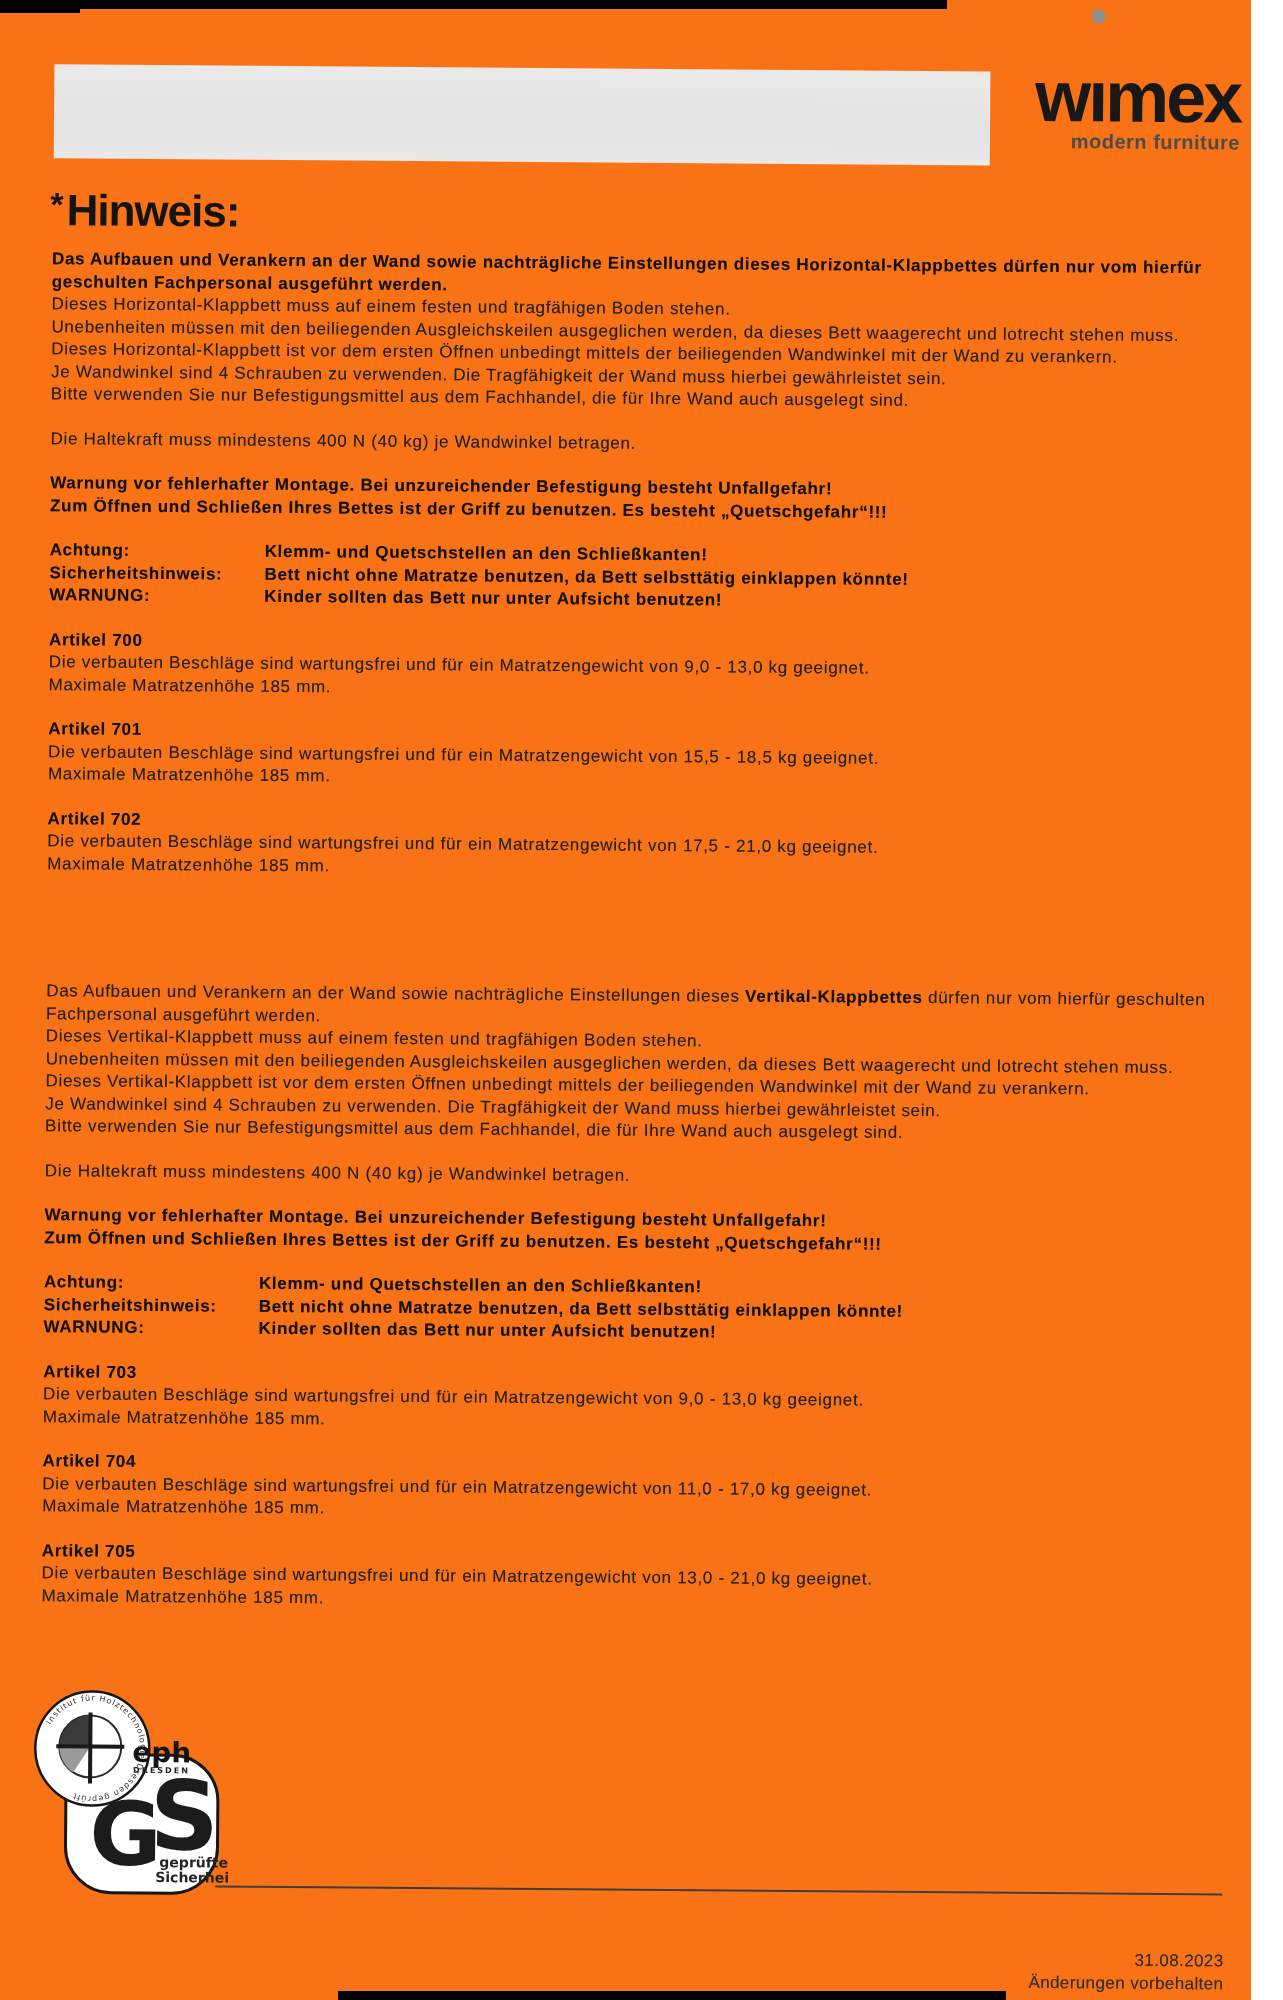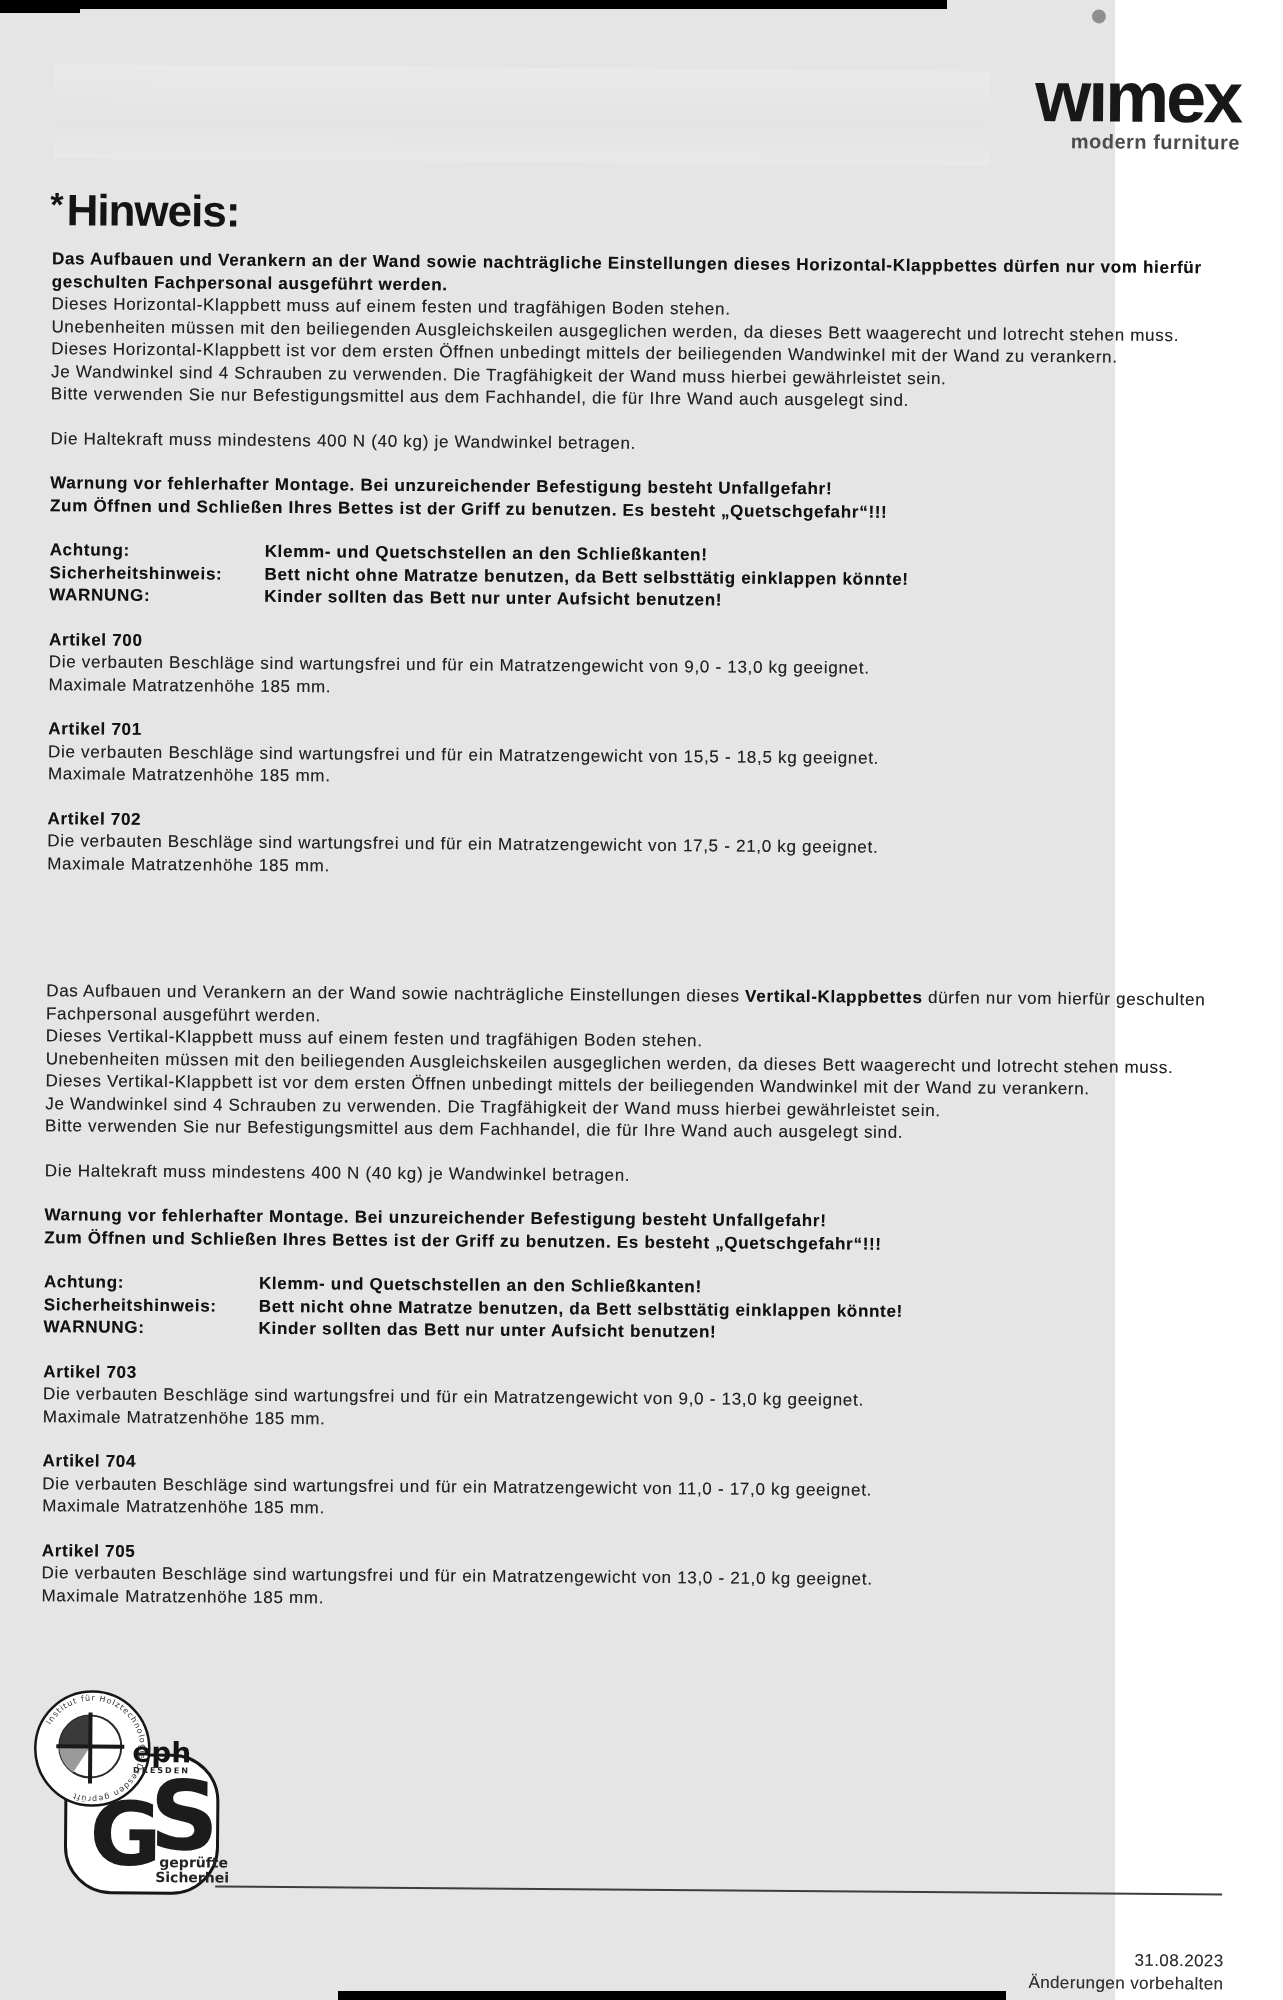--- a/index.html
+++ b/index.html
@@ -1,18 +1,18 @@
 <!DOCTYPE html>
 <html><head>
 <meta charset="utf-8">
 <style>
   * { margin:0; padding:0; box-sizing:border-box; }
   html,body { width:1283px; height:2000px; background:#ffffff; overflow:hidden;
               font-family:"Liberation Sans", sans-serif; }
-  .page { position:relative; width:1115px; height:2000px; background:#e5e5e5; }
+  .page { position:relative; width:1251px; height:2000px; background:#f97316; }
 
   
   .scan-strip { position:absolute; background:#000; }
   .strip-top    { left:0;   top:0;    width:947px; height:9px; }
   .strip-top-l  { left:0;   top:0;    width:80px;  height:13px; }
   .strip-bottom { left:338px; top:1991px; width:668px; height:9px; }
 
   
   .sheet { position:absolute; left:0; top:0; width:1283px; height:2000px;
            transform:rotate(0.45deg); transform-origin:30px 0; }

